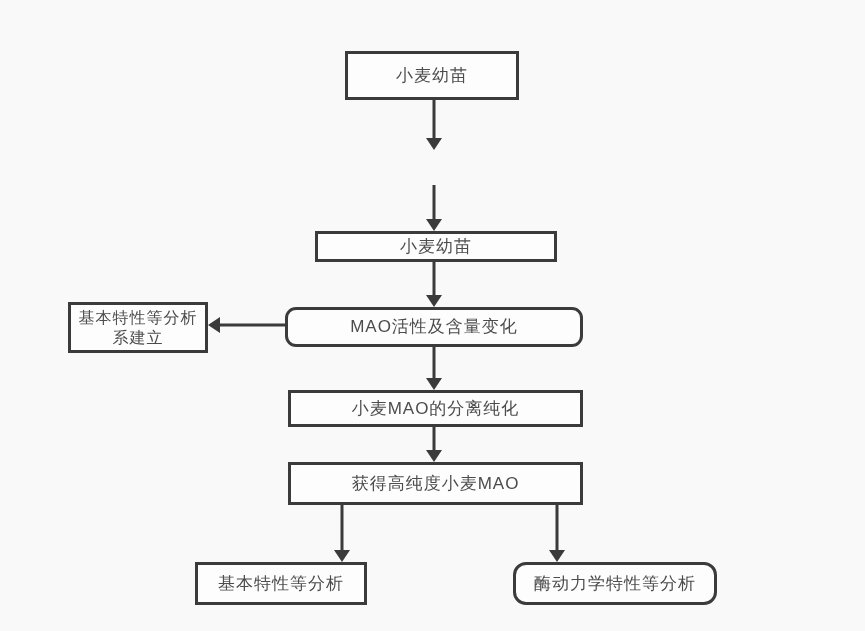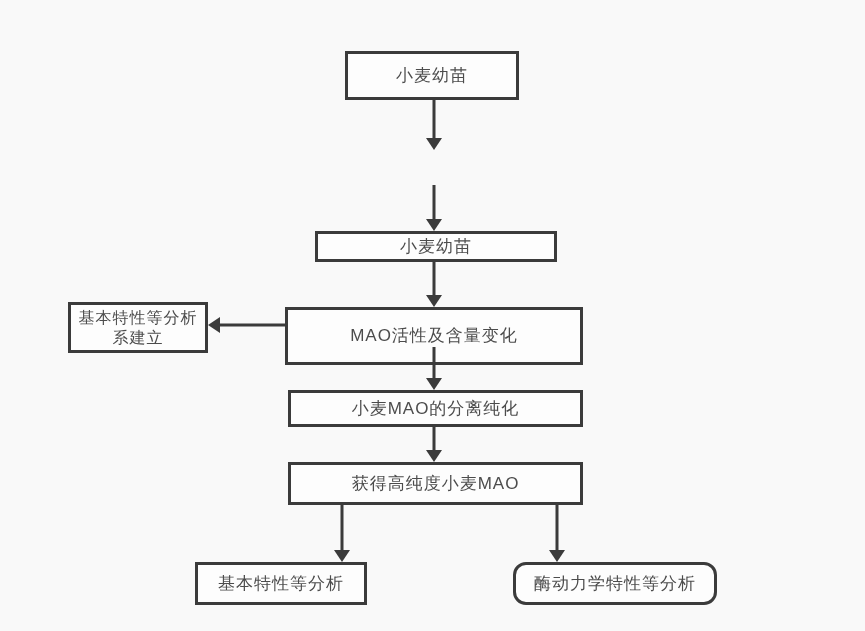--- a/index.html
+++ b/index.html
@@ -32,21 +32,21 @@
     text-align:center;
     font-size:17px;
     letter-spacing:1px;
     line-height:1.25;
     white-space:pre-line;
   }
   
   .n-wheat     {left:345px; top:51px;  width:174px; height:49px;}
   .n-presence  {left:217px; top:150px; width:418px; height:35px;}
   .n-growth    {left:315px; top:231px; width:242px; height:31px;}
-  .n-activity  {left:285px; top:307px; width:298px; height:58px;}
+  .n-activity  {left:285px; top:307px; width:298px; height:40px;border-radius:11px;}
   .n-chrom     {left:68px;  top:302px; width:140px; height:51px; font-size:16px;}
   .n-separate  {left:288px; top:390px; width:295px; height:37px;}
   .n-purity    {left:288px; top:462px; width:295px; height:43px;}
   .n-basic     {left:195px; top:562px; width:172px; height:43px;}
   .n-kinetics  {left:513px; top:562px; width:204px; height:43px;border-radius:13px;}
 
   
   .arrow-down{position:absolute; width:16px;}
   .arrow-down::before{
     content:""; position:absolute; left:50%; transform:translateX(-50%);

